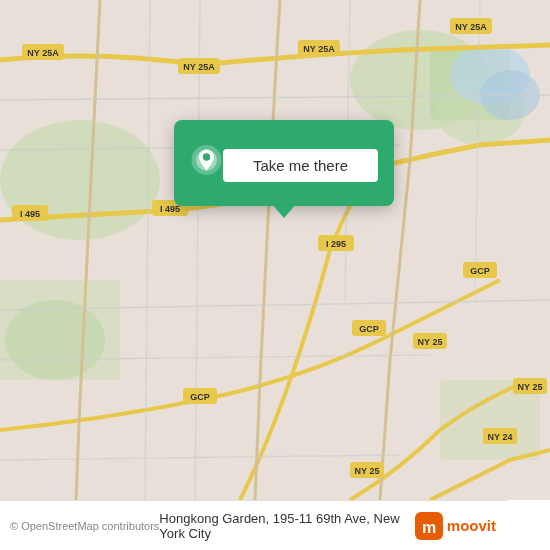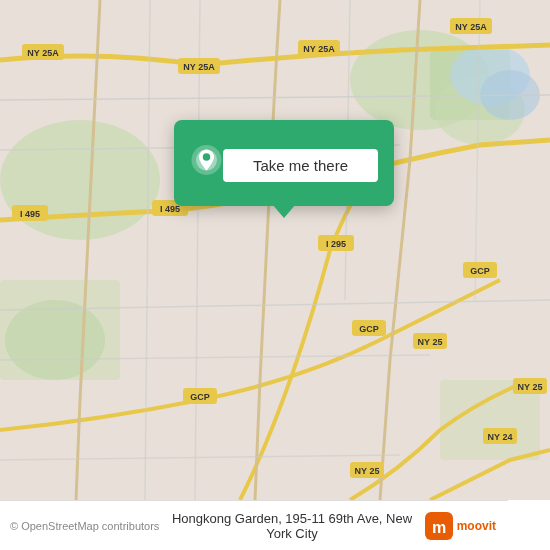--- a/index.html
+++ b/index.html
@@ -93,21 +93,20 @@
       gap: 4px;
       font-size: 11px;
       color: #888;
     }
 
     #location-info {
       font-size: 13px;
       color: #333;
       font-weight: 500;
       flex: 1;
-      text-align: center;
     }
 
     #moovit-logo {
       display: flex;
       align-items: center;
       gap: 4px;
       font-size: 16px;
       font-weight: bold;
       color: #e85d04;
     }
@@ -223,15 +222,15 @@
 <div id="bottom-bar">
   <div id="bottom-left">
     <span>© OpenStreetMap contributors</span>
   </div>
   <div id="location-info">Hongkong Garden, 195-11 69th Ave, New York City</div>
   <div id="moovit-logo">
     <svg width="28" height="28" viewBox="0 0 28 28">
       <rect width="28" height="28" rx="6" fill="#e85d04"></rect>
       <text x="14" y="21" font-size="16" font-weight="900" text-anchor="middle" fill="white" font-family="Arial">m</text>
     </svg>
-    <span style="color:#e85d04;font-weight:bold;font-size:12px;">moovit</span>
+    <span style="color:#e85d04;font-weight:bold;font-size:15px;">moovit</span>
   </div>
 </div>
 
 </body></html>

